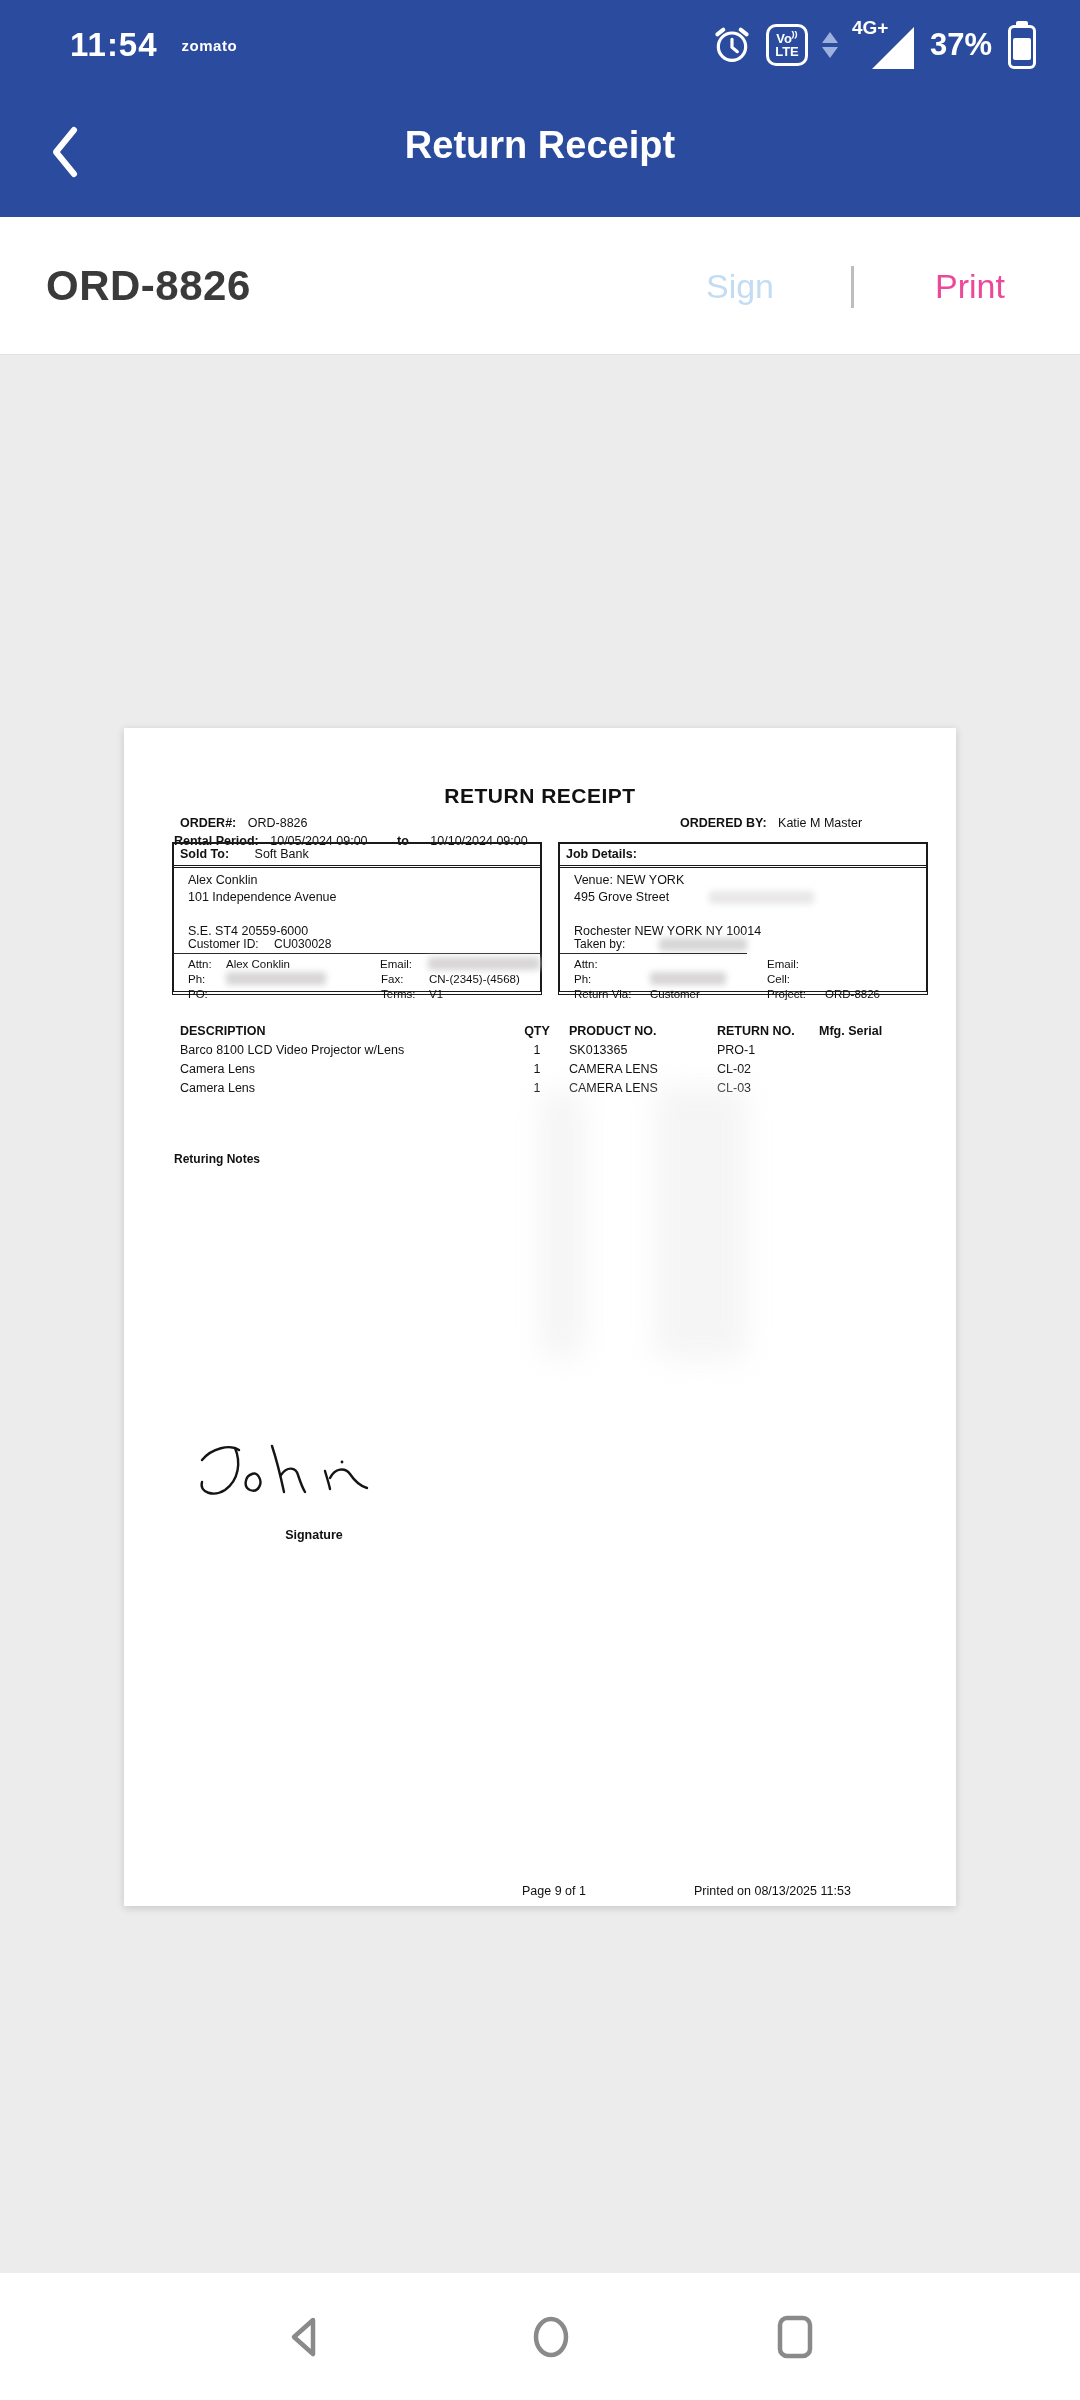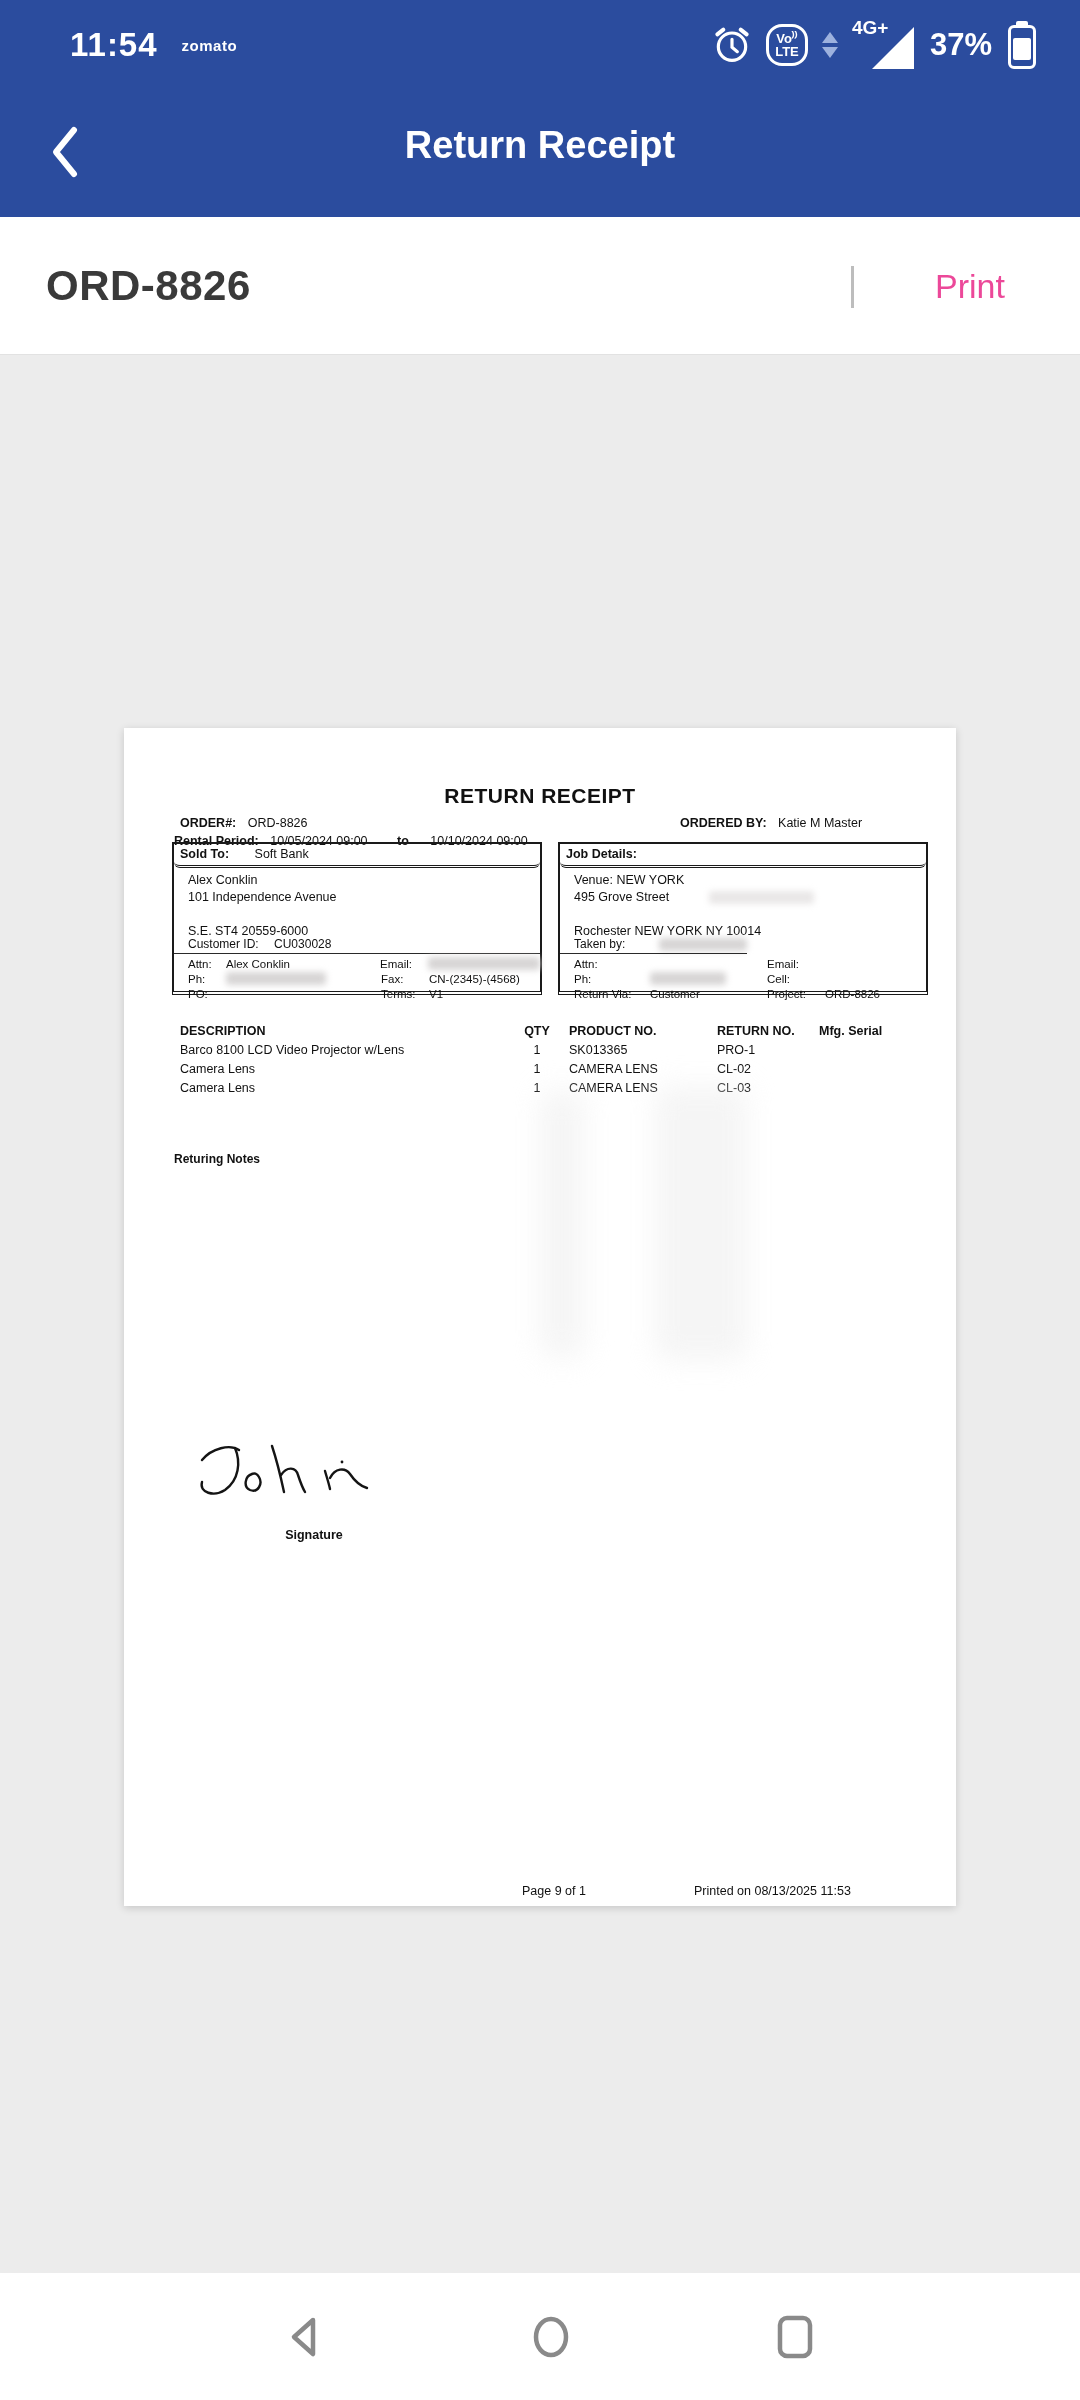--- a/index.html
+++ b/index.html
@@ -10,21 +10,21 @@
   
   .status-bar {
     position:absolute; top:0; left:0; width:1080px; height:90px;
     background:#2b4c9e; color:#fff; display:flex; align-items:center;
   }
   .sb-time { font-size:33px; font-weight:bold; margin-left:70px; letter-spacing:1px; }
   .sb-notif { font-size:15px; font-weight:bold; margin-left:24px; letter-spacing:.5px; }
   .sb-right { position:absolute; right:44px; top:0; height:90px; display:flex; align-items:center; gap:14px; }
   .sb-right svg { display:block; }
   .volte-box {
-    border:3px solid #fff; border-radius:16px; width:42px; height:42px;
+    border:3px solid #fff; border-radius:10px; width:42px; height:42px;
     display:flex; flex-direction:column; align-items:center; justify-content:center;
     font-weight:bold; font-size:13px; line-height:13px; letter-spacing:0;
   }
   .data-arrows { display:flex; flex-direction:column; gap:4px; }
   .data-arrows .up { width:0; height:0; border-left:8px solid transparent; border-right:8px solid transparent; border-bottom:11px solid #9db1de; }
   .data-arrows .down { width:0; height:0; border-left:8px solid transparent; border-right:8px solid transparent; border-top:11px solid #9db1de; }
   .sig4g { position:relative; width:64px; height:52px; }
   .sig4g .lbl { position:absolute; left:0; top:-2px; font-size:19px; font-weight:bold; }
   .sig4g svg { position:absolute; right:0; bottom:0; }
   .sb-batt-pct { font-size:31px; font-weight:bold; }
@@ -56,21 +56,21 @@
     background:#fff; box-shadow:0 2px 8px rgba(0,0,0,.16); color:#111;
   }
   .page .abs { position:absolute; }
   .doc-title { left:0; top:56px; width:832px; text-align:center; font-size:21px; font-weight:bold; letter-spacing:.5px; }
   .doc-row { font-size:12.5px; white-space:nowrap; }
   .b { font-weight:bold; }
   .lab { font-weight:bold; margin-right:8px; }
 
   .box { position:absolute; top:114px; width:370px; height:153px; border:2px solid #1a1a1a; border-bottom:4px double #1a1a1a; font-size:12.5px; }
   .box-l { left:48px; } .box-r { left:434px; }
-  .box-header { height:24px; padding:3px 6px 0 6px; border-bottom:3px double #1a1a1a; white-space:nowrap;border-radius:6px; }
+  .box-header { height:24px; padding:3px 6px 0 6px; border-bottom:3px double #1a1a1a; white-space:nowrap; }
   .box-header .hv { margin-left:22px; font-weight:normal; }
   .box-body { height:66px; padding:4px 0 0 14px; line-height:17px; white-space:nowrap; }
   .box-mid { position:relative; height:20px; padding:3px 0 16px 14px; border-bottom:1px solid #2a2a2a; font-size:12px; white-space:nowrap; }
   .box-mid.partial { border-bottom:none; }
   .box-mid.partial .part-line { position:absolute; left:0; bottom:0; width:51%; border-bottom:1px solid #2a2a2a; height:0; }
   .box-rows { padding:3px 0 0 14px; font-size:11.5px; }
   .brow { display:flex; height:15px; line-height:14px; white-space:nowrap; }
   .c1 { width:193px; display:flex; }
   .c2 { flex:1; display:flex; }
   .rl { display:inline-block; }
@@ -141,20 +141,21 @@
     <div class="app-title">Return Receipt</div>
     <div class="back-btn">
       <svg width="52" height="68" viewBox="0 0 52 68" fill="none" stroke="#fff" stroke-width="6" stroke-linecap="round" stroke-linejoin="round">
         <path d="M34 12 L16 34 L34 56"></path>
       </svg>
     </div>
   </div>
 
   <div class="action-bar">
     <div class="order-id">ORD-8826</div>
+    <div class="ab-sign">Sign</div>
     <div class="ab-divider"></div>
     <div class="ab-print">Print</div>
   </div>
 
   <div class="content">
     <div class="page">
 
       <div class="abs doc-title">RETURN RECEIPT</div>
 
       <div class="abs doc-row" style="left:56px; top:88px;">

